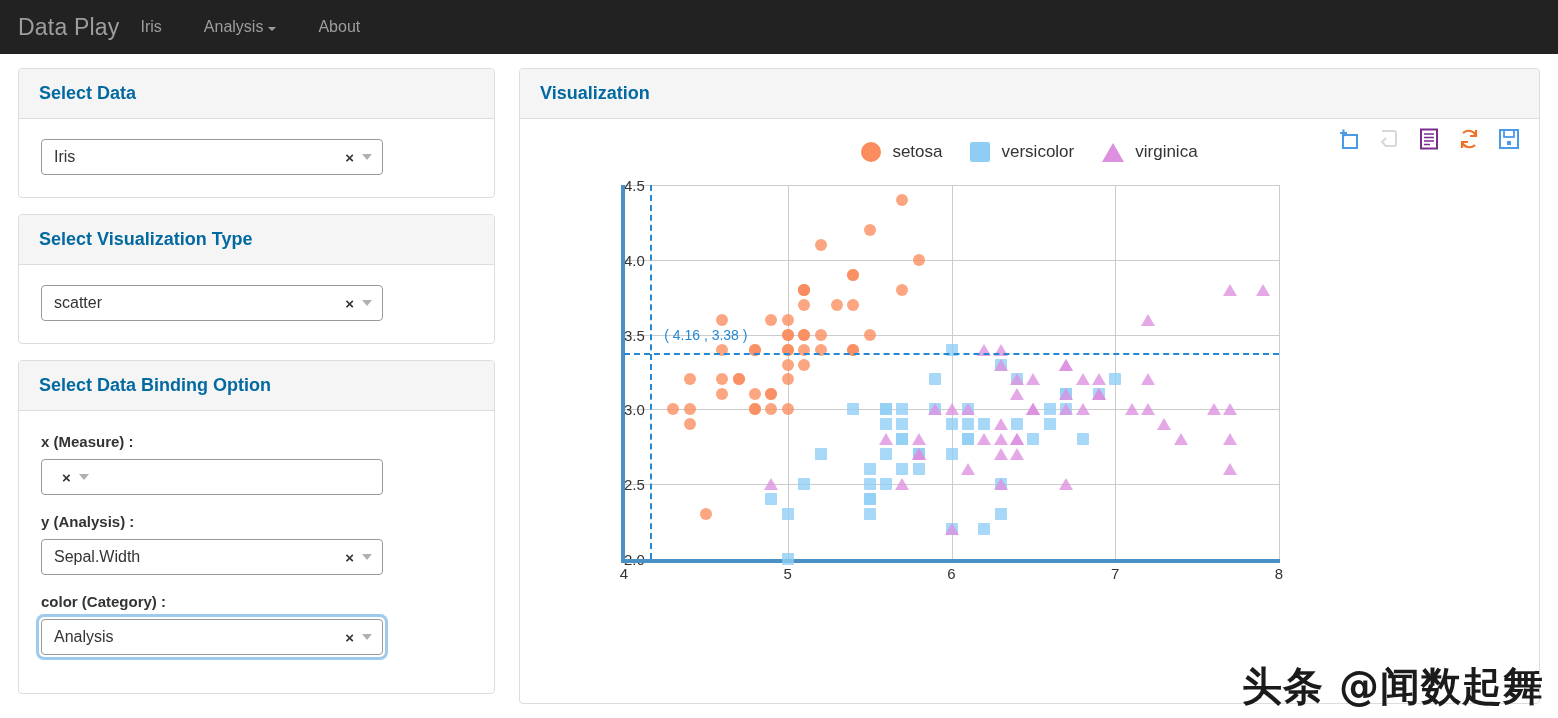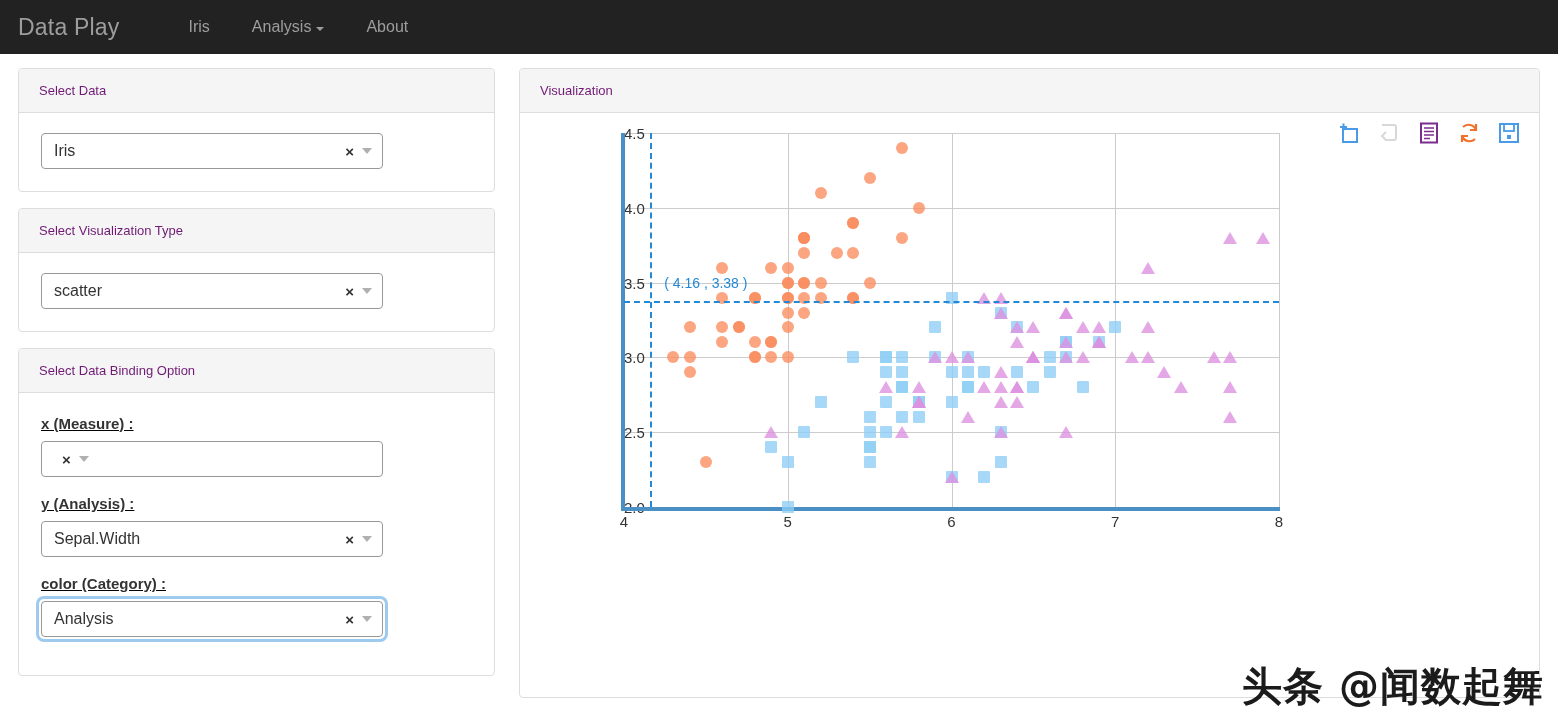--- a/index.html
+++ b/index.html
@@ -12,21 +12,21 @@
     position:relative;
   }
   
   #navbar {
     height:54px; background:#222222;
     display:flex; align-items:center;
     padding-left:18px;
   }
   #navbar .brand {
     color:#9d9d9d; font-size:23px; letter-spacing:.2px;
-    margin-right:48px; cursor:pointer;
+    cursor:pointer;
   }
   #navbar .navlink {
     color:#9d9d9d; font-size:16px;
     padding:0 21px; cursor:pointer;
     display:flex; align-items:center; gap:5px;
   }
   .caret {
     display:inline-block; width:0;height:0;
     border-left:4px solid transparent;
     border-right:4px solid transparent;
@@ -38,21 +38,21 @@
   #sidebar { width:477px; flex:none; }
   #content { flex:1; }
   
   .panel {
     border:1px solid #dddddd; border-radius:4px;
     background:#ffffff; margin-bottom:16px;
   }
   .panel-head {
     background:#f5f5f5; border-bottom:1px solid #dddddd;
     border-radius:3px 3px 0 0;
-    padding:14px 20px; font-size:13px; font-weight:normal; color:#701a75;
+    padding:14px 20px; font-size:18px; font-weight:bold; color:#0369a1;
   }
   .panel-body { padding:18px 20px 20px 20px; }
   
   .sel-label {
     font-size:15px; font-weight:bold; color:#333333;
     margin:4px 0 7px 2px;
   }
   .sel-wrap { padding:2px; border-radius:5px; display:inline-block; width:346px; }
   .sel-wrap.focused { box-shadow:0 0 0 3px #9ecaed; border-radius:5px; }
   .selectbox {
@@ -62,21 +62,21 @@
     padding:0 10px 0 12px; cursor:pointer;
   }
   .selectbox .val { flex:1; font-size:16px; color:#333333; }
   .selectbox .clear { font-size:15px; color:#333333; font-weight:bold; padding:0 8px; cursor:pointer; }
   .selectbox .arrow {
     width:0;height:0;
     border-left:5px solid transparent;
     border-right:5px solid transparent;
     border-top:6px solid #b0b0b0; cursor:pointer;
   }
-  .fld { margin-bottom:16px;text-decoration:underline; }
+  .fld { margin-bottom:16px; }
   
   #chart-body { padding:10px 14px 4px 14px; position:relative; height:584px; }
   #legend {
     display:flex; align-items:center; justify-content:center;
     gap:28px; height:46px;
   }
   .leg { display:flex; align-items:center; gap:11px; cursor:pointer; }
   .leg .lbl { font-size:17px; color:#333333; }
   .mk-circle { width:20px;height:20px;border-radius:50%; }
   .mk-square { width:20px;height:20px;border-radius:2px; }
@@ -194,20 +194,34 @@
 
       </div>
     </div>
   </div>
 
   <div id="content">
     <div class="panel">
       <div class="panel-head">Visualization</div>
       <div id="chart-body">
 
+        <div id="legend">
+            <div class="leg">
+              <span class="mk-circle" style="background: rgb(250, 140, 94);"></span>
+              <span class="lbl">setosa</span>
+            </div>
+            <div class="leg">
+              <span class="mk-square" style="background: rgb(143, 205, 245);"></span>
+              <span class="lbl">versicolor</span>
+            </div>
+            <div class="leg">
+              <span class="mk-tri" style="border-bottom: 19px solid rgb(221, 143, 224);"></span>
+              <span class="lbl">virginica</span>
+            </div>
+          </div>
 
         <div id="toolbar">
           <svg class="tool" viewBox="0 0 24 24">
             <rect x="6" y="8" width="14" height="13" fill="none" stroke="#4a9ae8" stroke-width="2"></rect>
             <path d="M3 6 h7 M6.5 2.5 v7" stroke="#4a9ae8" stroke-width="2" fill="none"></path>
           </svg>
           <svg class="tool" viewBox="0 0 24 24">
             <path d="M5 4 h12 a2 2 0 0 1 2 2 v11 a2 2 0 0 1 -2 2 h-9" fill="none" stroke="#d8d8d8" stroke-width="2"></path>
             <path d="M9 15 l-4 4 l4 4" fill="none" stroke="#d8d8d8" stroke-width="2" transform="translate(0,-4)"></path>
           </svg>

